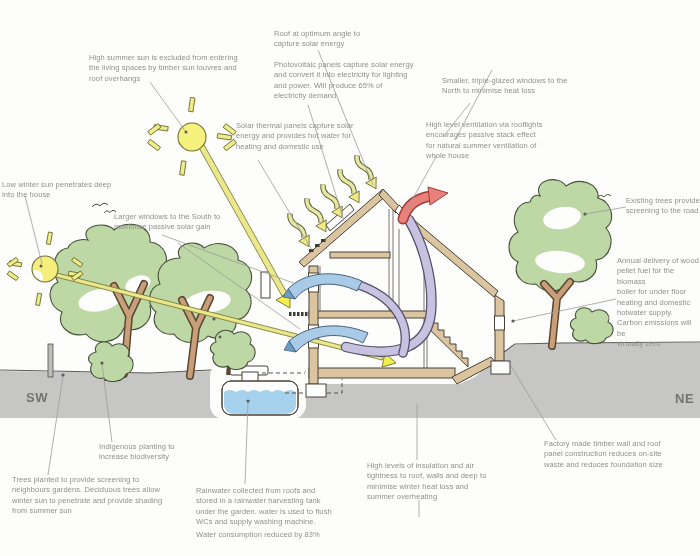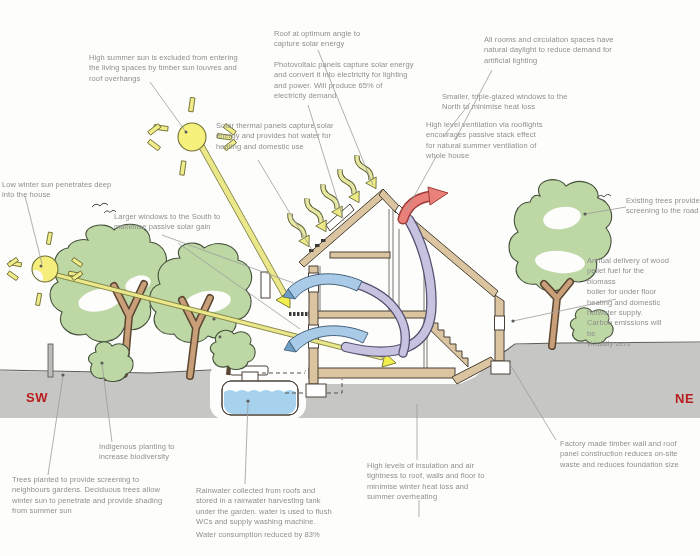--- a/index.html
+++ b/index.html
@@ -1,21 +1,21 @@
 <!DOCTYPE html>
 <html><head>
 <meta charset="utf-8">
 <style>
   html,body{margin:0;padding:0;background:#ffffff;}
   .stage{position:relative;width:700px;height:556px;background:#fdfdfb;overflow:hidden;
          font-family:"Liberation Sans",sans-serif;}
   .stage svg{position:absolute;left:0;top:0;}
   .ann{position:absolute;font-size:7.5px;line-height:10.4px;color:#8f8f8f;
        white-space:pre-line;letter-spacing:.1px;}
-  .compass{position:absolute;font-size:13px;font-weight:600;color:#b91c1c;letter-spacing:.5px;}
+  .compass{position:absolute;font-size:13px;font-weight:600;color:#737373;letter-spacing:.5px;}
   
   .tan{fill:#dbc5a0;stroke:#4a4136;stroke-width:1;}
   .white{fill:#ffffff;stroke:#4a4136;stroke-width:1;}
   .leaf{fill:#bdd7a5;stroke:#44503a;stroke-width:1.1;}
   .cut{fill:#fdfdfb;stroke:none;}
   .ldr{stroke:#9c9c9c;stroke-width:.8;fill:none;}
   .dot{fill:#5a5a5a;}
 </style>
 </head>
 <body>
@@ -252,50 +252,47 @@
 
 <div class="ann" style="left:89px;top:53px;width:150px">High summer sun is excluded from entering
 the living spaces by timber sun louvres and
 roof overhangs</div>
 <div class="ann" style="left:274px;top:29px;width:110px">Roof at optimum angle to
 capture solar energy</div>
 <div class="ann" style="left:274px;top:60px;width:140px">Photovoltaic panels capture solar energy
 and convert it into electricity for lighting
 and power. Will produce 65% of
 electricity demand</div>
-<div class="ann" style="left:216px;top:121px;width:125px">Solar thermal panels capture solar
+<div class="ann" style="left:236px;top:121px;width:125px">Solar thermal panels capture solar
 energy and provides hot water for
 heating and domestic use</div>
-<div class="ann" style="left:484px;top:35px;width:135px">All rooms and circulation spaces have
-natural daylight to reduce demand for
-artificial lighting</div>
-<div class="ann" style="left:442px;top:92px;width:130px">Smaller, triple-glazed windows to the
+<div class="ann" style="left:442px;top:76px;width:130px">Smaller, triple-glazed windows to the
 North  to minimise heat loss</div>
 <div class="ann" style="left:426px;top:120px;width:120px">High level ventilation via rooflights
 encourages passive stack effect
 for natural summer ventilation of
 whole house</div>
 <div class="ann" style="left:114px;top:212px;width:115px">Larger windows to the South  to
 maximise passive solar gain</div>
 <div class="ann" style="left:2px;top:180px;width:115px">Low winter sun penetrates deep
 into the house</div>
 <div class="ann" style="left:626px;top:196px;width:74px">Existing trees provide
 screening to the road</div>
-<div class="ann" style="left:587px;top:256px;width:84px">Annual delivery of wood
+<div class="ann" style="left:617px;top:256px;width:84px">Annual delivery of wood
 pellet fuel for the biomass
 boiler for under floor
 heating and domestic
 hotwater supply.
 Carbon emissions will be
 virtually zero</div>
-<div class="ann" style="left:560px;top:439px;width:125px">Factory made timber wall and roof
+<div class="ann" style="left:544px;top:439px;width:125px">Factory made timber wall and roof
 panel construction reduces on-site
 waste and reduces foundation size</div>
 <div class="ann" style="left:367px;top:461px;width:130px">High levels of insulation and air
-tightness to roof, walls and floor to
+tightness to roof, walls and deep to
 minimise winter heat loss and
 summer overheating</div>
 <div class="ann" style="left:196px;top:486px;width:150px">Rainwater collected from roofs and
 stored in a rainwater harvesting tank
 under the garden. water is used to flush
 WCs and supply washing machine.</div>
 <div class="ann" style="left:196px;top:530px;width:160px">Water consumption reduced by 83%</div>
 <div class="ann" style="left:99px;top:442px;width:95px">Indigenous planting to
 increase biodiversity</div>
 <div class="ann" style="left:12px;top:475px;width:160px">Trees planted  to provide screening to

